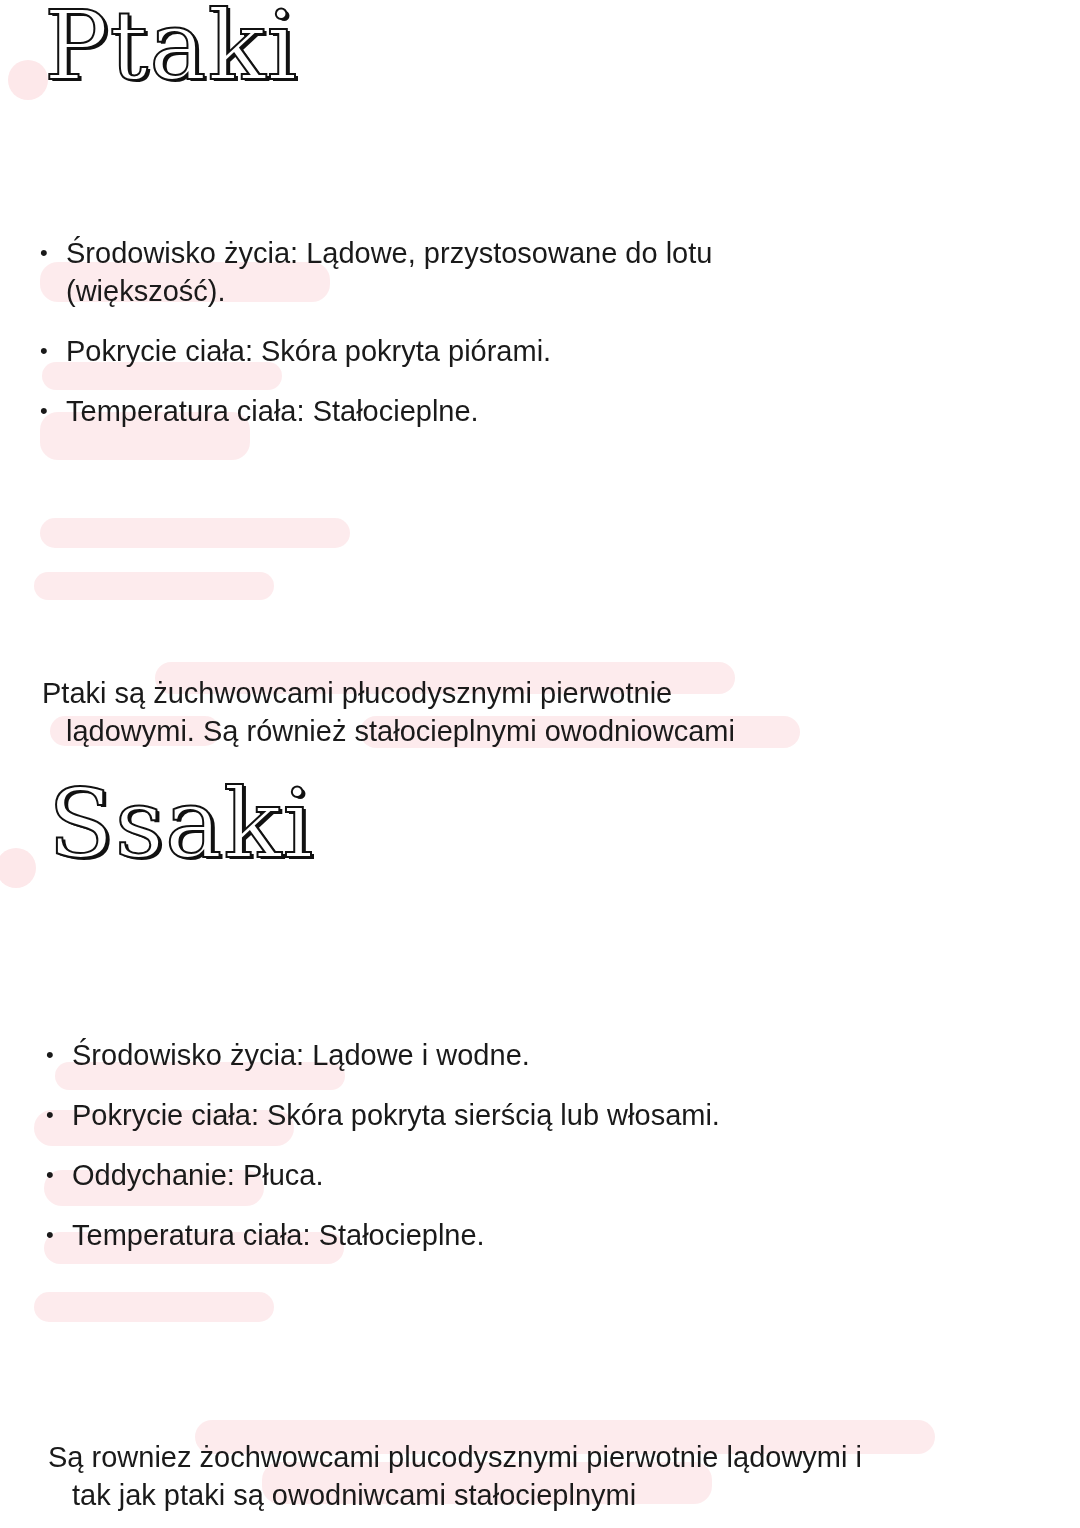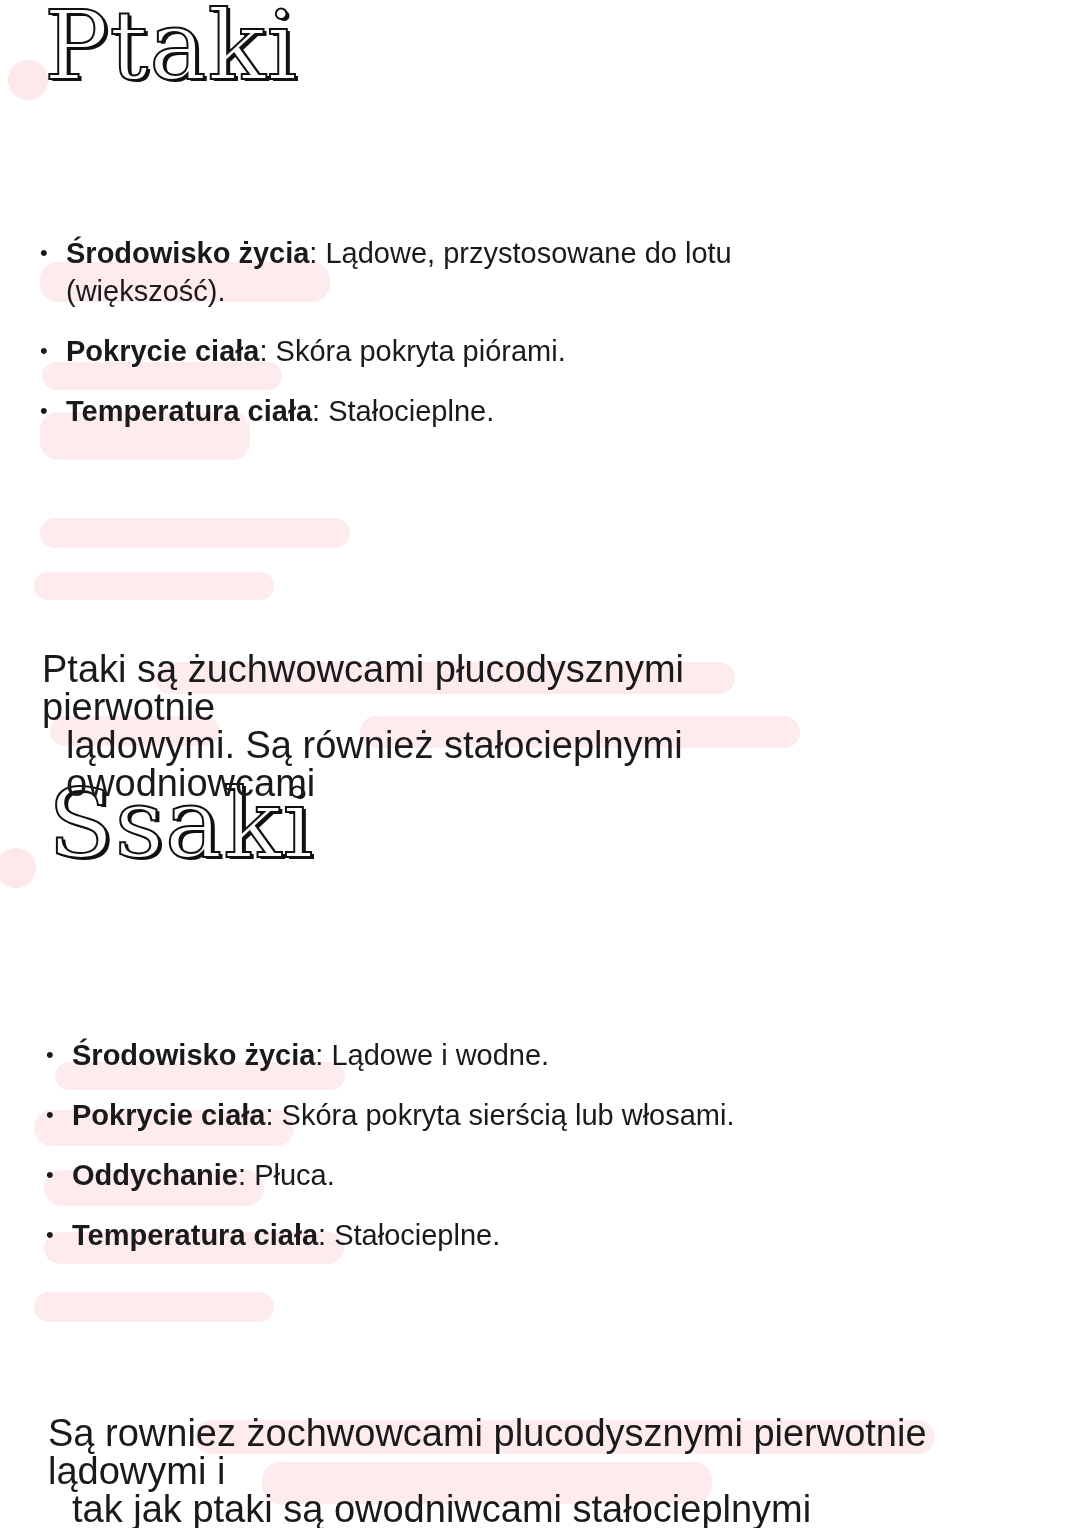--- a/index.html
+++ b/index.html
@@ -3,22 +3,22 @@
 <meta charset="utf-8">
 <style>
   html, body { margin:0; padding:0; background:#ffffff; }
   body { width:1080px; height:1528px; position:relative; overflow:hidden; font-family:"Liberation Sans", sans-serif; color:#1a1a1a; }
   .dot { position:absolute; width:40px; height:40px; border-radius:50%; background:#fde8ea; }
   .title { position:absolute; left:44px; font-family:"DejaVu Serif", serif; font-size:96px; font-weight:normal; color:#fff; -webkit-text-stroke:2px #111; letter-spacing:1px; text-shadow:3px 2px 0 #111; }
   .hl { position:absolute; background:#fde8ea; border-radius:18px; opacity:0.85; }
   ul { position:absolute; margin:0; padding:0; list-style:none; font-size:29px; line-height:38px; }
   ul li { position:relative; padding-left:24px; margin-bottom:22px; }
   ul li::before { content:"•"; position:absolute; left:-2px; top:0; font-size:22px; }
-  b { font-weight:bold; }
-  .note { position:absolute; font-size:38px; line-height:38px; }
+  b { font-weight:normal; }
+  .note { position:absolute; font-size:29px; line-height:38px;margin-top:24px; }
   .note .l2 { display:block; padding-left:24px; }
   .txt { position:relative; z-index:2; }
 </style>
 </head>
 <body>
 
 <div class="dot" style="left:8px;top:60px;"></div>
 <div class="dot" style="left:-4px;top:848px;"></div>
 
 <div class="hl" style="left:40px;top:262px;width:290px;height:40px;"></div>

